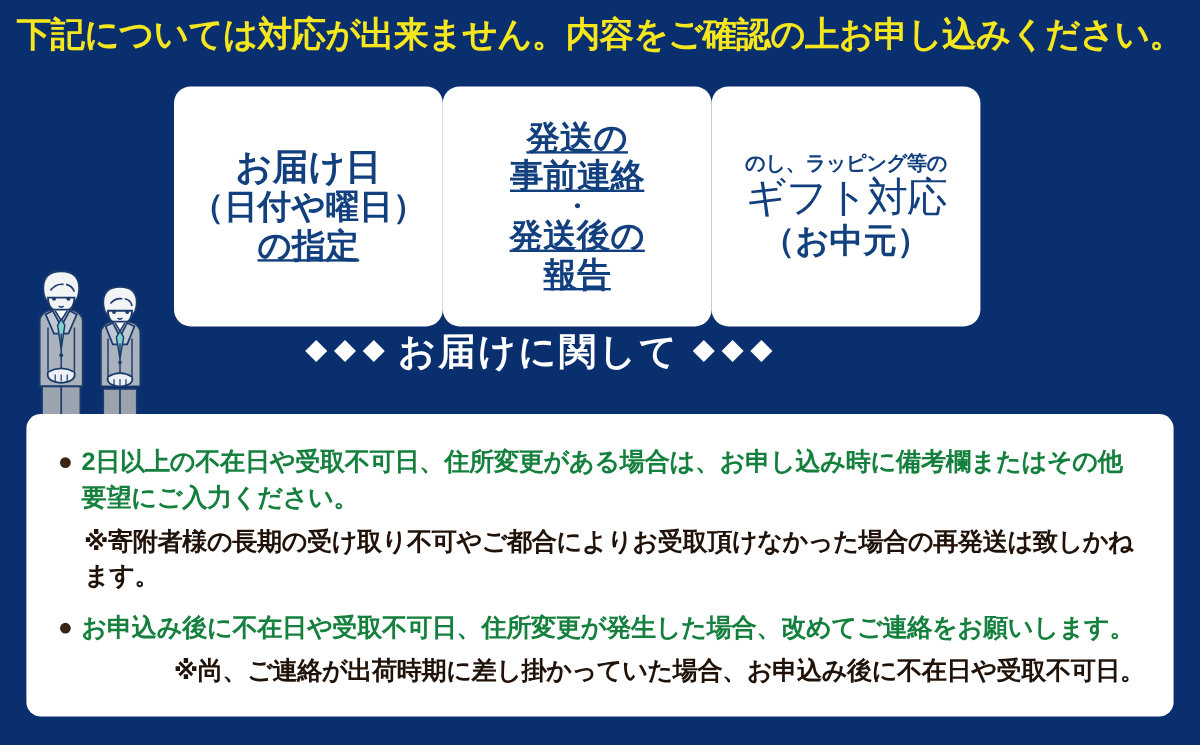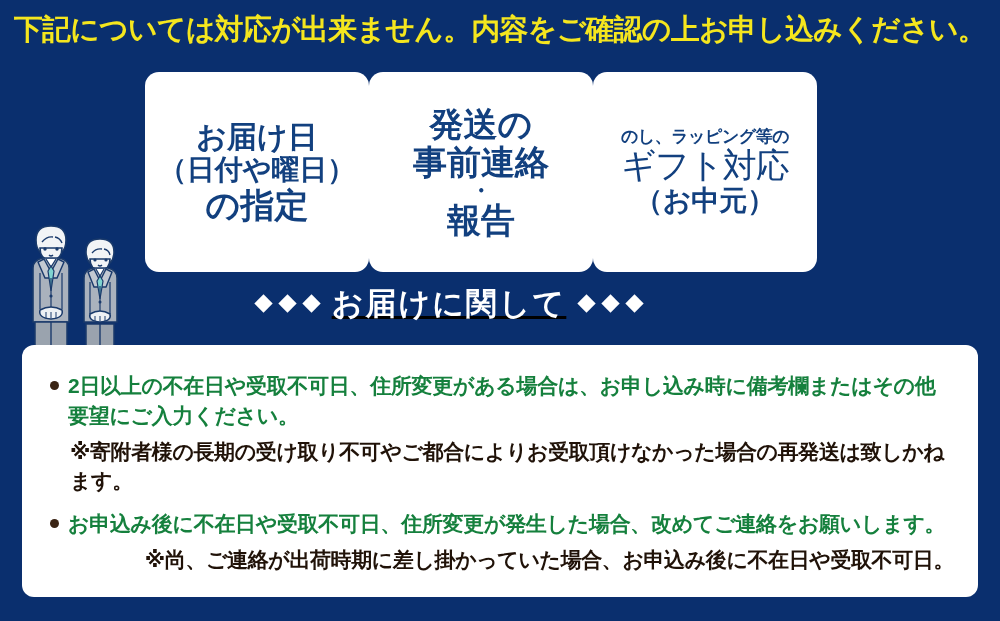--- a/index.html
+++ b/index.html
@@ -49,41 +49,40 @@
     display:flex;
     flex-direction:column;
     align-items:center;
     justify-content:center;
     color:#12407f;
     text-align:center;
     padding:6px 4px;
   }
   .card .ln { display:block; line-height:1.14; white-space:nowrap; }
   .ln.big    { font-size:30px; font-weight:bold; }
-  .ln.mid    { font-size:34px; font-weight:bold; }
+  .ln.mid    { font-size:28px; font-weight:bold;text-decoration:underline; }
   .ln.small  { font-size:28px; font-weight:bold; }
   .ln.tiny   { font-size:17px; font-weight:bold; letter-spacing:-0.5px; }
   .ln.huge   { font-size:34px; font-weight:normal; letter-spacing:-1px; }
   .ln.dot    { font-size:22px; font-weight:bold; line-height:0.85; }
 
   
   #people {
     position:absolute;
     left:18px; top:218px;
     width:130px; height:128px;
   }
 
   
   #section-heading {
     position:absolute;
-    left:0; top:279px;
+    left:0; top:268px;
     width:898px; height:48px;
     display:flex; align-items:center; justify-content:center;
     gap:14px;
-    text-decoration:underline;
   }
   .diamonds {
     display:flex; gap:11px; align-items:center;
   }
   .diamond {
     width:13px; height:13px;
     background:#ffffff;
     transform:rotate(45deg);
   }
   #section-title {
@@ -150,20 +149,21 @@
     <div class="card">
       <span class="ln big">お届け日</span>
       <span class="ln small">（日付や曜日）</span>
       <span class="ln mid">の指定</span>
     </div>
 
     <div class="card">
       <span class="ln mid">発送の</span>
       <span class="ln mid">事前連絡</span>
       <span class="ln dot">・</span>
+      <span class="ln mid">発送後の</span>
       <span class="ln mid">報告</span>
     </div>
 
     <div class="card">
       <span class="ln tiny">のし、ラッピング等の</span>
       <span class="ln huge">ギフト対応</span>
       <span class="ln small">（お中元）</span>
     </div>
 
   </div>

